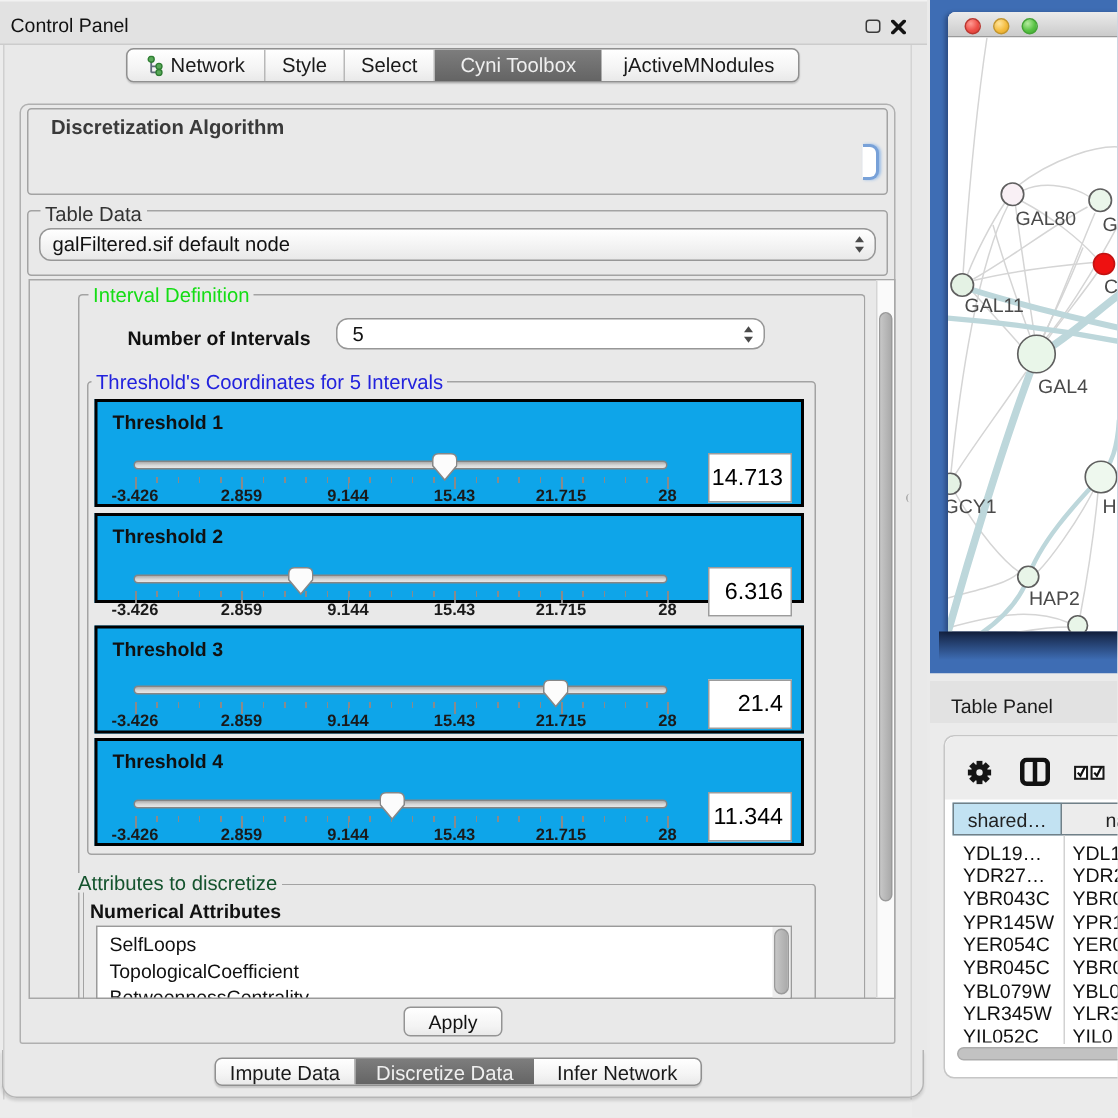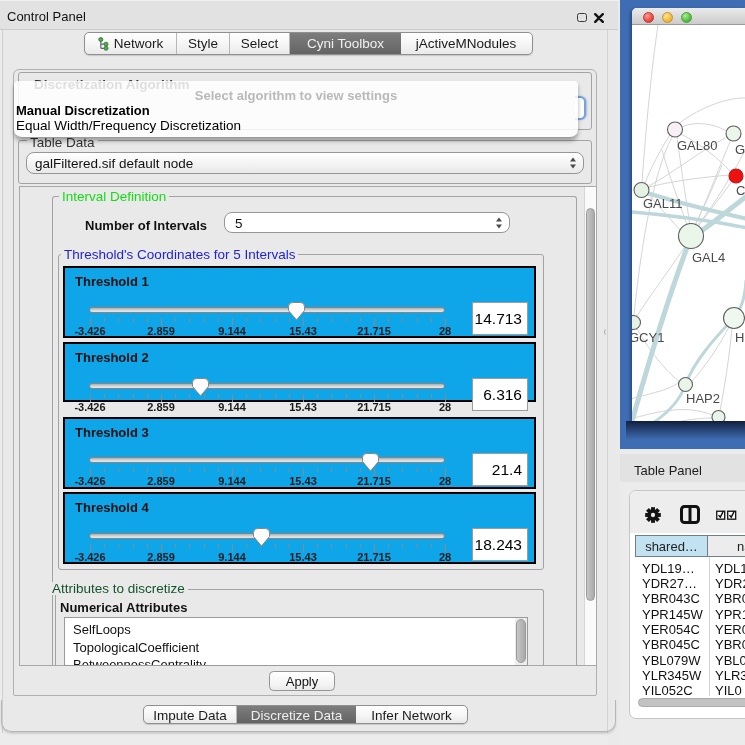--- a/index.html
+++ b/index.html
@@ -309,38 +309,33 @@
         <span style="left:25px">-3.426</span>
         <span style="left:96px">2.859</span>
         <span style="left:167px">9.144</span>
         <span style="left:238px">15.43</span>
         <span style="left:309px">21.715</span>
         <span style="left:380px">28</span>
       </div>
   <svg class="thumb" style="left:187.5px" width="17" height="19" viewBox="0 0 17 19">
         <path d="M0.5,8.5 L0.5,4.5 Q0.5,0.5 4.5,0.5 L12.5,0.5 Q16.5,0.5 16.5,4.5 L16.5,8.5 L8.5,18 Z" fill="#fcfcfc" stroke="#878787"></path>
       </svg>
-  <div class="vbox">18.243</div>
+  <div class="vbox">11.344</div>
 </div>
 
 <div class="grp" style="left:55px;top:589px;width:489px;height:77px;border-bottom:none;border-radius:3px 3px 0 0"></div>
 <div class="gt" style="left:49px;top:582px;color:#14532d">Attributes to discretize</div>
 <div class="abs" style="left:60px;top:600px;font-size:13px;font-weight:bold;color:#111">Numerical Attributes</div>
 <div class="abs" style="left:64px;top:617px;width:464px;height:49px;background:#fff;border:1px solid #9a9a9a;overflow:hidden">
   <div class="abs" style="left:8px;top:3px;font-size:13px;color:#111;line-height:17.5px">SelfLoops<br>TopologicalCoefficient<br>BetweennessCentrality</div>
   <div class="abs" style="right:0;top:0;width:12px;height:49px;background:#ededed"></div>
   <div class="abs" style="right:1px;top:1px;width:10px;height:44px;border-radius:5px;background:linear-gradient(90deg,#c6c6c6,#aaaaaa);border:1px solid #9a9a9a"></div>
 </div>
 
 <div class="abs" style="left:269px;top:671px;width:66px;height:20px;border:1px solid #949494;border-radius:4.5px;background:linear-gradient(#ffffff,#f3f3f3 70%,#e9e9e9);font-size:13px;color:#111;text-align:center;line-height:19px">Apply</div>
 
 <div class="abs" style="left:143px;top:705px;width:325px;height:19px;border:1px solid #909090;border-radius:5px;background:linear-gradient(#ffffff,#f4f4f4 60%,#e9e9e9);white-space:nowrap;overflow:hidden;box-shadow:0 1px 1px rgba(0,0,0,.15)">
   <div class="seg" style="width:93px;line-height:19px;border-right:1px solid #b8b8b8">Impute Data</div><div class="seg" style="width:119px;line-height:19px;background:linear-gradient(#7d7d7d,#646464);color:#efefef">Discretize Data</div><div class="seg" style="width:111px;line-height:19px">Infer Network</div>
 </div>
 <div class="abs" style="left:1px;top:700px;width:615px;height:32px;border:1px solid #b5b5b5;border-top:none;border-radius:0 0 10px 10px;box-shadow:0 2px 2px rgba(0,0,0,.12)"></div>
 
 <div class="abs" style="left:34px;top:77px;font-size:13.5px;font-weight:bold;color:#3a3a3a">Discretization Algorithm</div>
-<div class="abs" style="left:14px;top:80.5px;width:564px;height:57px;background:rgba(255,255,255,0.84);border-radius:4px 4px 8px 8px;border-bottom:1px solid #9c9c9c;box-shadow:0 3px 4px rgba(0,0,0,.33)">
-  <div class="abs" style="left:0;top:7px;width:100%;text-align:center;font-size:13px;font-weight:bold;color:#b9b9b9">Select algorithm to view settings</div>
-  <div class="abs" style="left:2px;top:22.5px;font-size:13px;font-weight:bold;color:#000">Manual Discretization</div>
-  <div class="abs" style="left:2px;top:37.5px;font-size:13.5px;color:#000">Equal Width/Frequency Discretization</div>
-</div>
 
 </div>
 </body></html>

